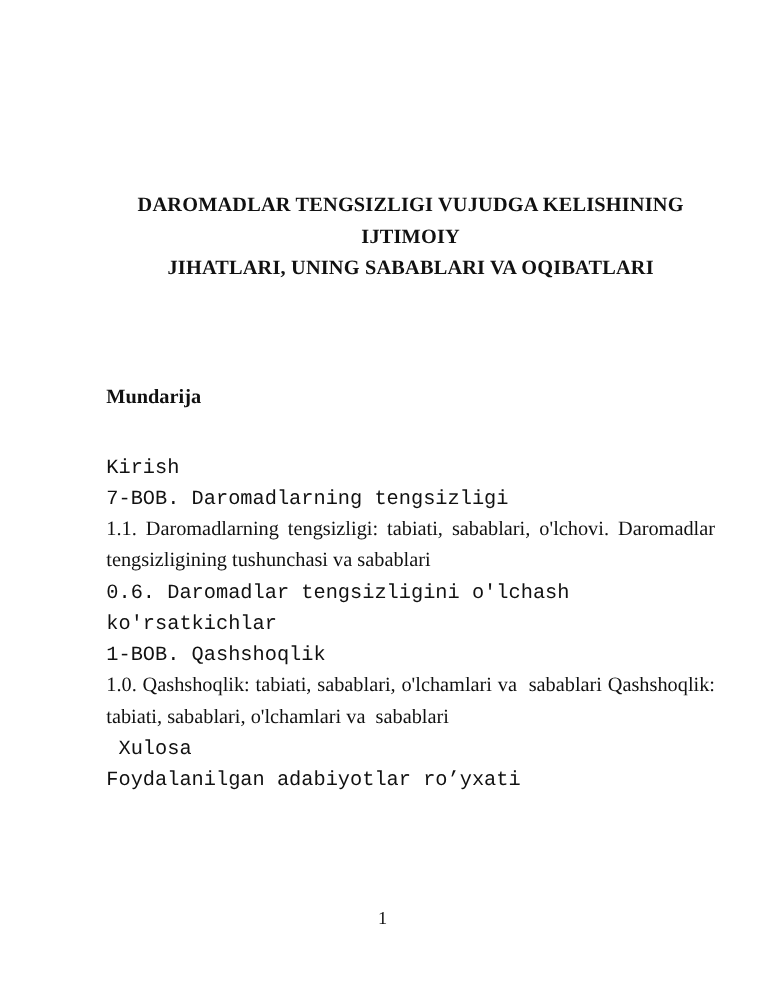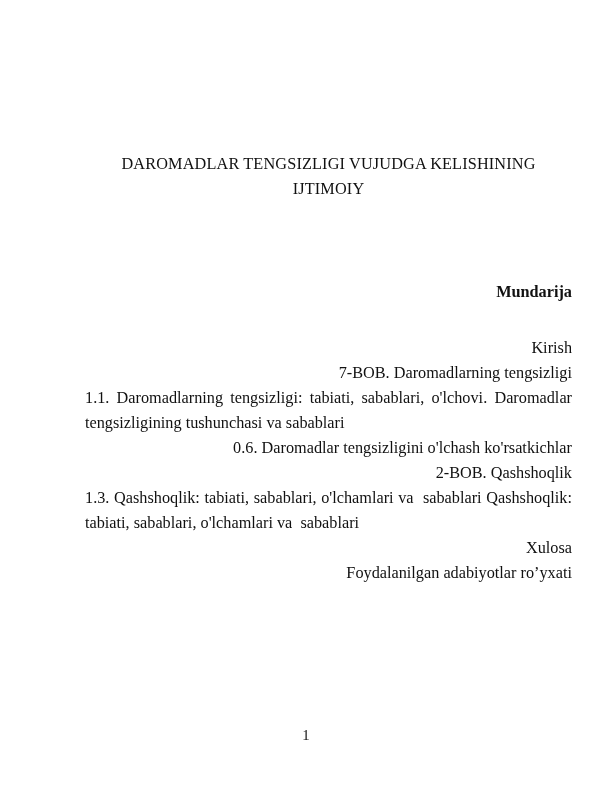--- a/index.html
+++ b/index.html
@@ -21,53 +21,54 @@
   .content {
     position: absolute;
     left: 85px;
     top: 0;
     width: 487px;
   }
   .doc-title {
     margin: 0;
     padding: 0;
     font-size: 12.2pt;
-    font-weight: normal;
+    font-weight: bold;
     text-align: center;
     line-height: 25px;
     letter-spacing: 0.15px;
   }
   .title-spacer-top { height: 152px; }
   .title-line { display: block; }
   .toc-heading {
     margin: 0;
     padding: 0;
     font-size: 12.2pt;
     font-weight: bold;
-    text-align: right;
+    text-align: left;
     line-height: 25px;
   }
   .gap-after-title { height: 78px; }
   .gap-after-heading { height: 31px; }
   .toc-list {
     margin: 0;
     padding: 0;
     list-style: none;
   }
   .toc-item {
     font-size: 12.2pt;
     line-height: 25px;
     text-align: justify;
     text-justify: inter-word;
     margin: 0;
     padding: 0;
     white-space: pre-wrap;
   }
   .toc-item.nojustify {
-    text-align: right;
+    text-align: left;
+    font-family: Liberation Mono, monospace;
   }
   .page-number {
     position: absolute;
     left: 0;
     right: 0;
     top: 728px;
     text-align: center;
     font-size: 11pt;
     line-height: 14px;
     font-family: "Liberation Serif", "DejaVu Serif", serif;
@@ -78,35 +79,36 @@
 <body>
 
 <div class="page">
 
   <div class="content">
 
     <div class="title-spacer-top"></div>
 
     <h1 class="doc-title">
       <span class="title-line">DAROMADLAR TENGSIZLIGI VUJUDGA KELISHINING IJTIMOIY</span>
+      <span class="title-line">JIHATLARI, UNING SABABLARI VA OQIBATLARI</span>
     </h1>
 
     <div class="gap-after-title"></div>
 
     <h2 class="toc-heading">Mundarija</h2>
 
     <div class="gap-after-heading"></div>
 
     <ul class="toc-list">
       <li class="toc-item nojustify">Kirish</li>
       <li class="toc-item nojustify">7-BOB. Daromadlarning tengsizligi</li>
       <li class="toc-item">1.1. Daromadlarning tengsizligi: tabiati, sabablari, o'lchovi. Daromadlar tengsizligining tushunchasi va sabablari</li>
       <li class="toc-item nojustify">0.6. Daromadlar tengsizligini o'lchash ko'rsatkichlar</li>
-      <li class="toc-item nojustify">2-BOB. Qashshoqlik</li>
-      <li class="toc-item">1.3. Qashshoqlik: tabiati, sabablari, o'lchamlari va  sabablari Qashshoqlik: tabiati, sabablari, o'lchamlari va  sabablari</li>
+      <li class="toc-item nojustify">1-BOB. Qashshoqlik</li>
+      <li class="toc-item">1.0. Qashshoqlik: tabiati, sabablari, o'lchamlari va  sabablari Qashshoqlik: tabiati, sabablari, o'lchamlari va  sabablari</li>
       <li class="toc-item nojustify"> Xulosa</li>
       <li class="toc-item nojustify">Foydalanilgan adabiyotlar ro’yxati</li>
     </ul>
 
   </div>
 
   <div class="page-number">1</div>
 
 </div>
 

